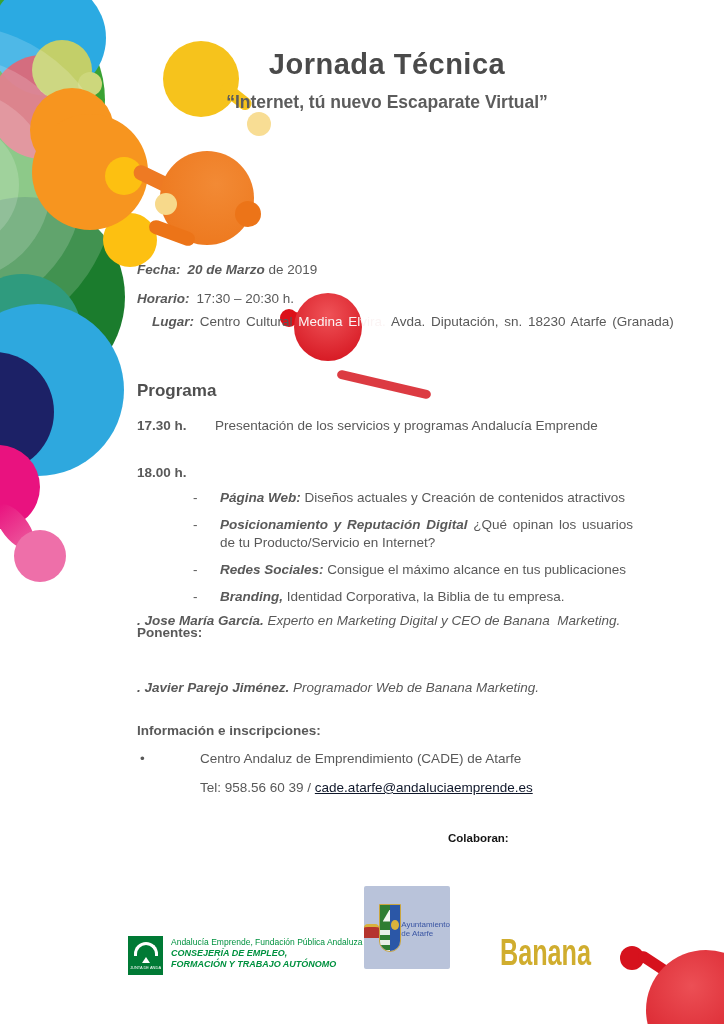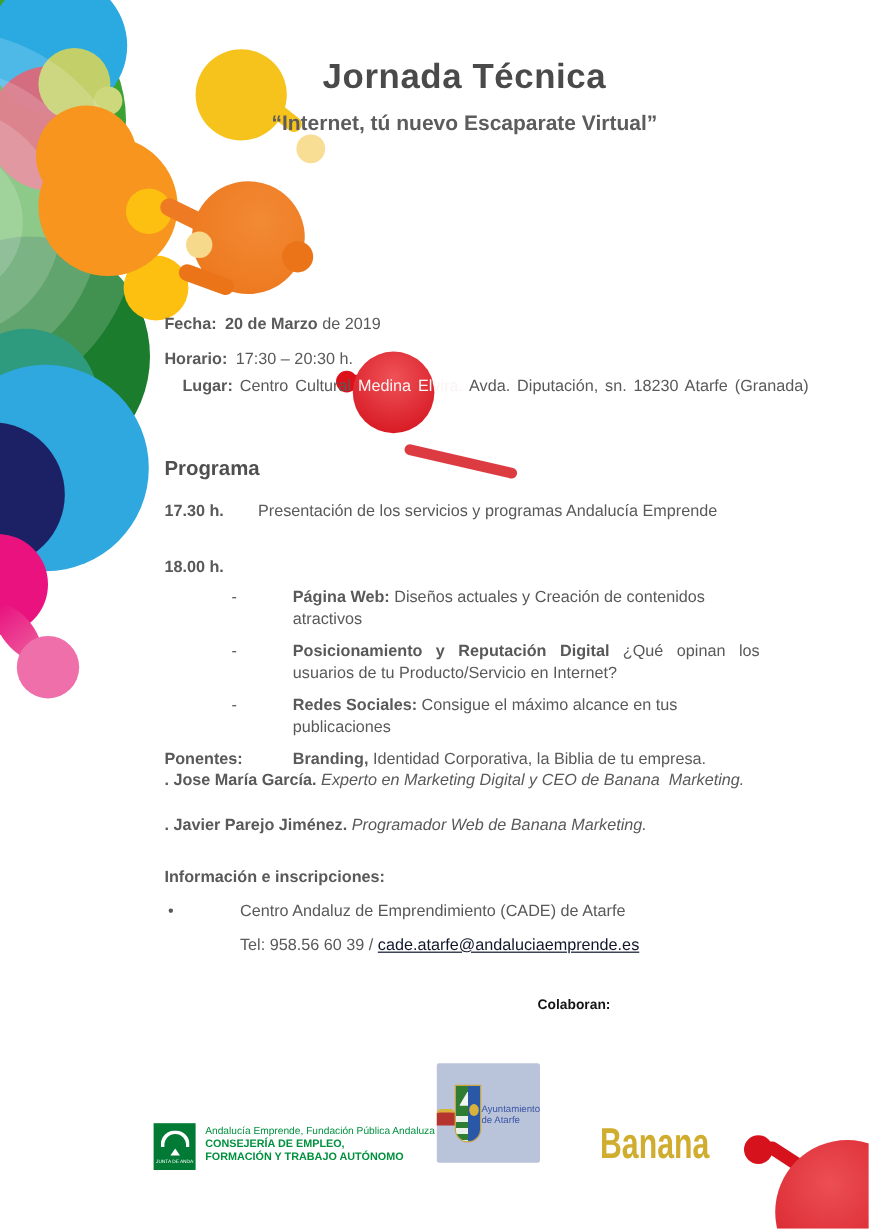--- a/index.html
+++ b/index.html
@@ -1,21 +1,21 @@
 <!DOCTYPE html>
 <html><head>
 <meta charset="utf-8">
 <style>
   html,body{margin:0;padding:0;background:#ffffff;}
   .page{position:relative;width:724px;height:1024px;background:#fff;overflow:hidden;
         font-family:"Liberation Sans",sans-serif;color:#595959;}
   .c{position:absolute;border-radius:50%;}
   .bar{position:absolute;}
   .txt{position:absolute;font-size:13.5px;line-height:18px;color:#595959;z-index:5;}
-  .b{font-weight:bold;}
+  .b{font-weight:bold;font-style:italic;}
   .i{font-style:italic;}
   .pre{white-space:pre-wrap;}
 
   .title{position:absolute;left:137px;top:48px;width:500px;text-align:center;
          font-size:29px;font-weight:bold;color:#4a4a4a;letter-spacing:.5px;z-index:5;}
   .subtitle{position:absolute;left:120px;top:92px;width:534px;text-align:center;
          font-size:17.5px;font-weight:bold;color:#5c5c5c;z-index:5;}
 
   .row-fecha{left:137px;top:261px;}
   .row-horario{left:137px;top:290px;}
@@ -23,25 +23,25 @@
   .lugar{left:137px;top:311px;width:500px;margin:0;text-align:justify;word-spacing:2px;
          line-height:21px;padding-left:78px;text-indent:-63px;}
   .knockout{color:#fbf4f4;}
 
   .programa-h{left:137px;top:382px;font-size:17px;font-weight:bold;color:#4f4f4f;}
   .slot{left:137px;}
   .slot .time{display:inline-block;width:78px;font-weight:bold;}
   .bullets{position:absolute;left:193px;top:489px;width:440px;z-index:5;}
   .bullet-item{display:flex;margin-bottom:9px;font-size:13.5px;line-height:18px;}
   .bullet-item .dash{width:27px;flex:0 0 27px;}
-  .bullet-item .bt{width:413px;margin-left:24px;}
+  .bullet-item .bt{width:413px;}
   .bullet-item .bt.just{text-align:justify;}
 
   .ponentes-h{left:137px;top:624px;font-weight:bold;}
-  .speaker1{left:137px;top:641px;}
+  .speaker1{left:137px;top:612px;}
   .speaker2{left:137px;top:679px;}
   .info-h{left:137px;top:722px;font-weight:bold;}
   .info-row{left:140px;top:750px;}
   .info-row .mark{display:inline-block;width:60px;}
   .tel-row{left:200px;top:779px;}
   a.mail{color:#0f172a;}
   .colaboran{left:448px;top:829px;font-size:11.5px;font-weight:bold;color:#151515;}
 
   
   .junta-seal{position:absolute;left:128px;top:936px;width:35px;height:39px;background:#007a35;

